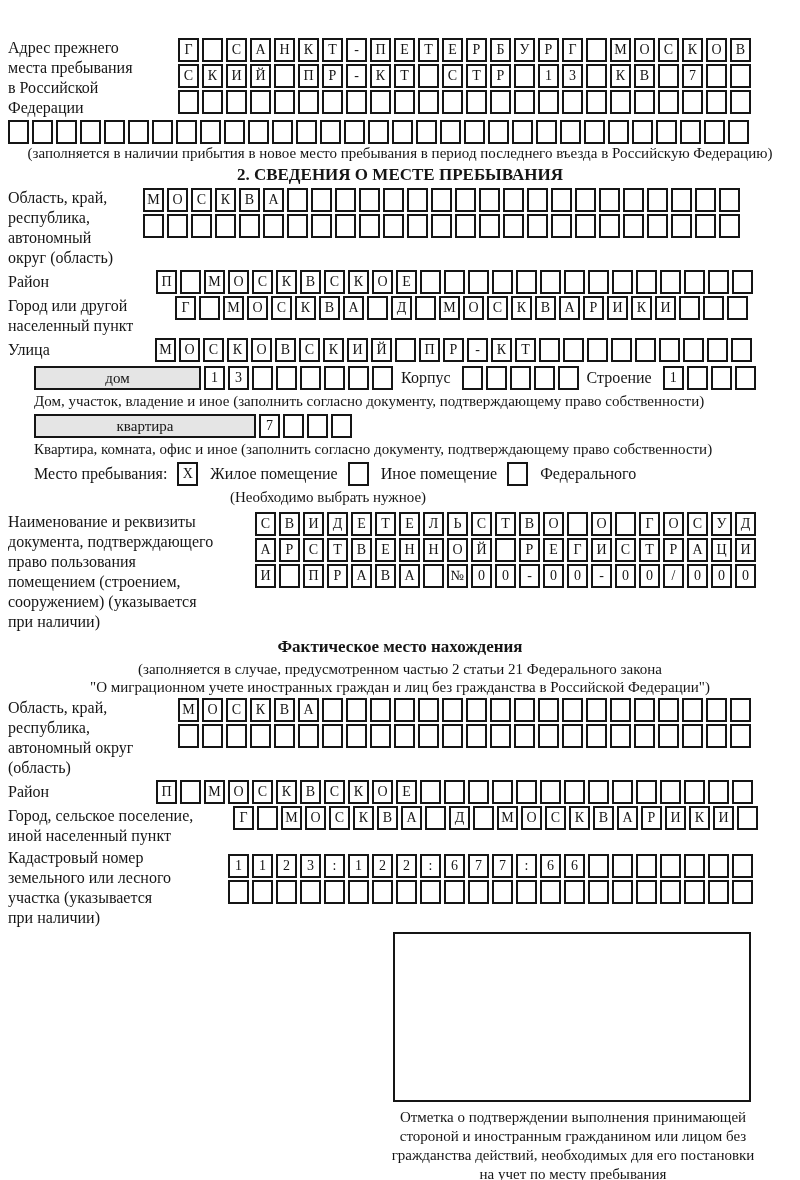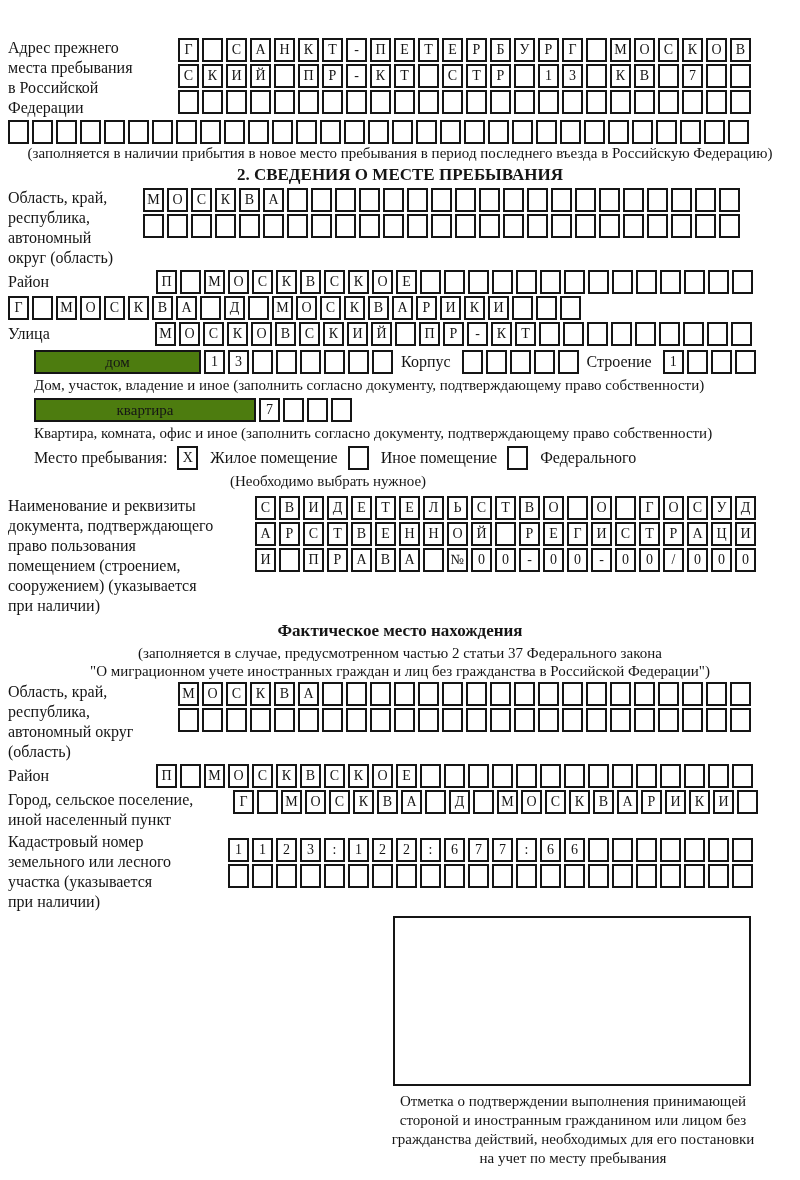--- a/index.html
+++ b/index.html
@@ -24,21 +24,21 @@
 
   .boxrow { display:flex; gap:3px; }
   .stack .boxrow { margin-bottom:2px; }
   .cbox {
     width:21px; height:24px; flex:0 0 21px;
     border:2px solid #151515; background:#fff;
     display:flex; align-items:center; justify-content:center;
     font-size:14px; line-height:1;
   }
   .widebox {
-    height:24px; border:2px solid #151515; background:#4d7c0f;
+    height:24px; border:2px solid #151515; background:#e5e5e5;
     display:flex; align-items:center; justify-content:center;
     font-size:15px;
   }
   .wb-house { width:167px; }
   .wb-apt { width:222px; }
 
   .note { font-size:15px; line-height:18px; }
   .center { text-align:center; }
   .indent { margin-left:26px; }
 
@@ -280,20 +280,22 @@
         <span class="cbox"></span>
         <span class="cbox"></span>
         <span class="cbox"></span>
         <span class="cbox"></span>
         <span class="cbox"></span>
         <span class="cbox"></span>
       </div>
   </div>
 
   <div class="frow mt2">
+    <div class="lbl lines w167">Город или другой
+населенный пункт</div>
     <div class="boxrow">
         <span class="cbox">Г</span>
         <span class="cbox"></span>
         <span class="cbox">М</span>
         <span class="cbox">О</span>
         <span class="cbox">С</span>
         <span class="cbox">К</span>
         <span class="cbox">В</span>
         <span class="cbox">А</span>
         <span class="cbox"></span>
@@ -472,21 +474,21 @@
           <span class="cbox">0</span>
           <span class="cbox">/</span>
           <span class="cbox">0</span>
           <span class="cbox">0</span>
           <span class="cbox">0</span>
         </div>
     </div>
   </div>
 
   <div class="sec-title mt4">Фактическое место нахождения</div>
-  <div class="note center mt2">(заполняется в случае, предусмотренном частью 2 статьи 37 Федерального закона</div>
+  <div class="note center mt2">(заполняется в случае, предусмотренном частью 2 статьи 21 Федерального закона</div>
   <div class="note center">"О миграционном учете иностранных граждан и лиц без гражданства в Российской Федерации")</div>
 
   <div class="frow mt2">
     <div class="lbl lines w170">Область, край,
 республика,
 автономный округ
 (область)</div>
     <div class="stack">
       <div class="boxrow">
           <span class="cbox">М</span>

